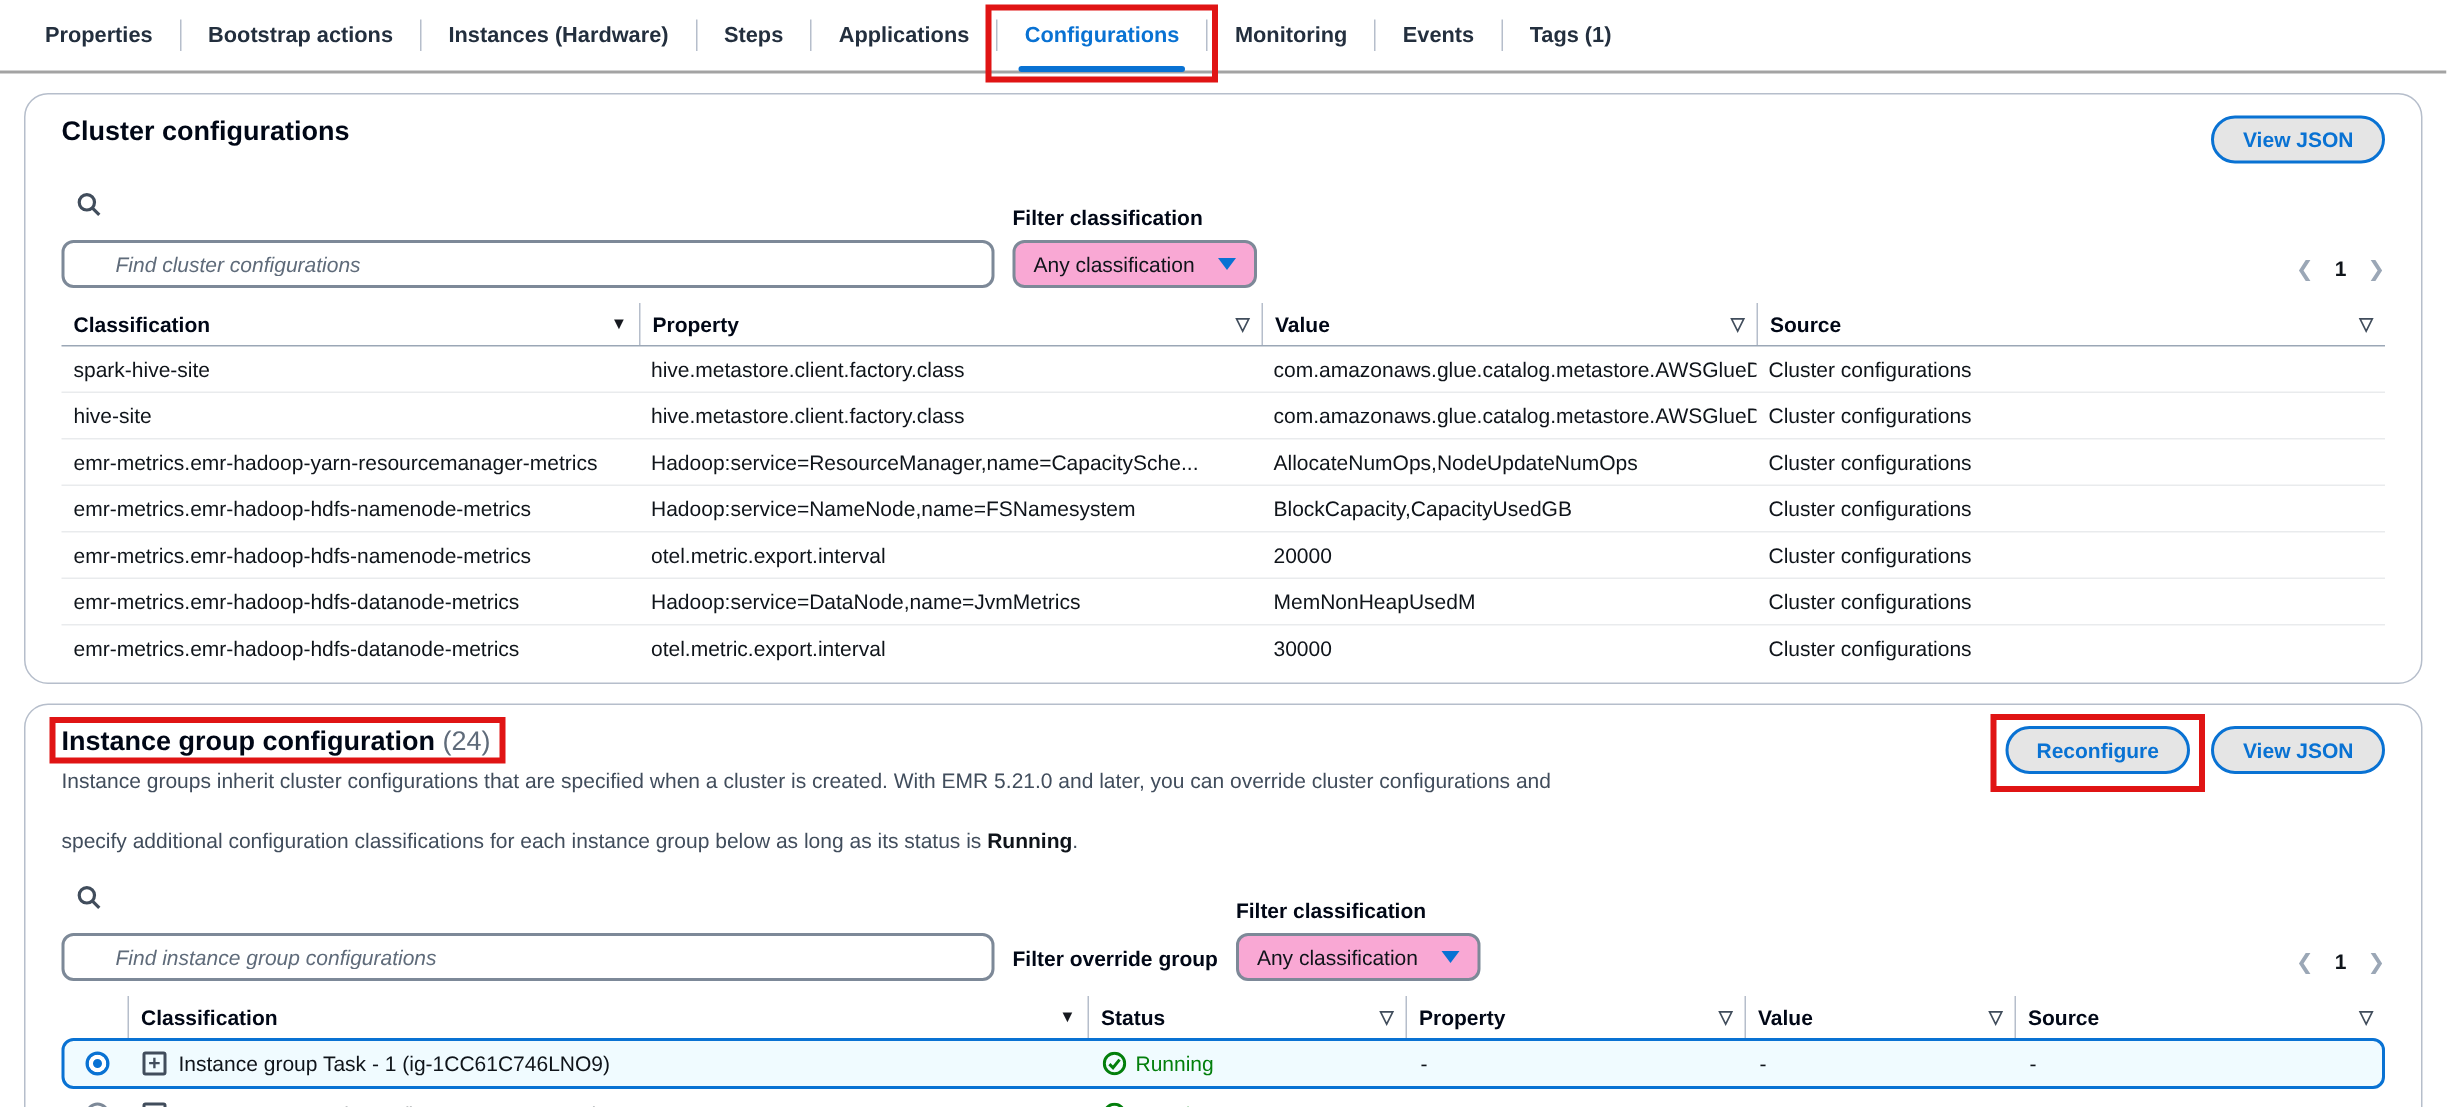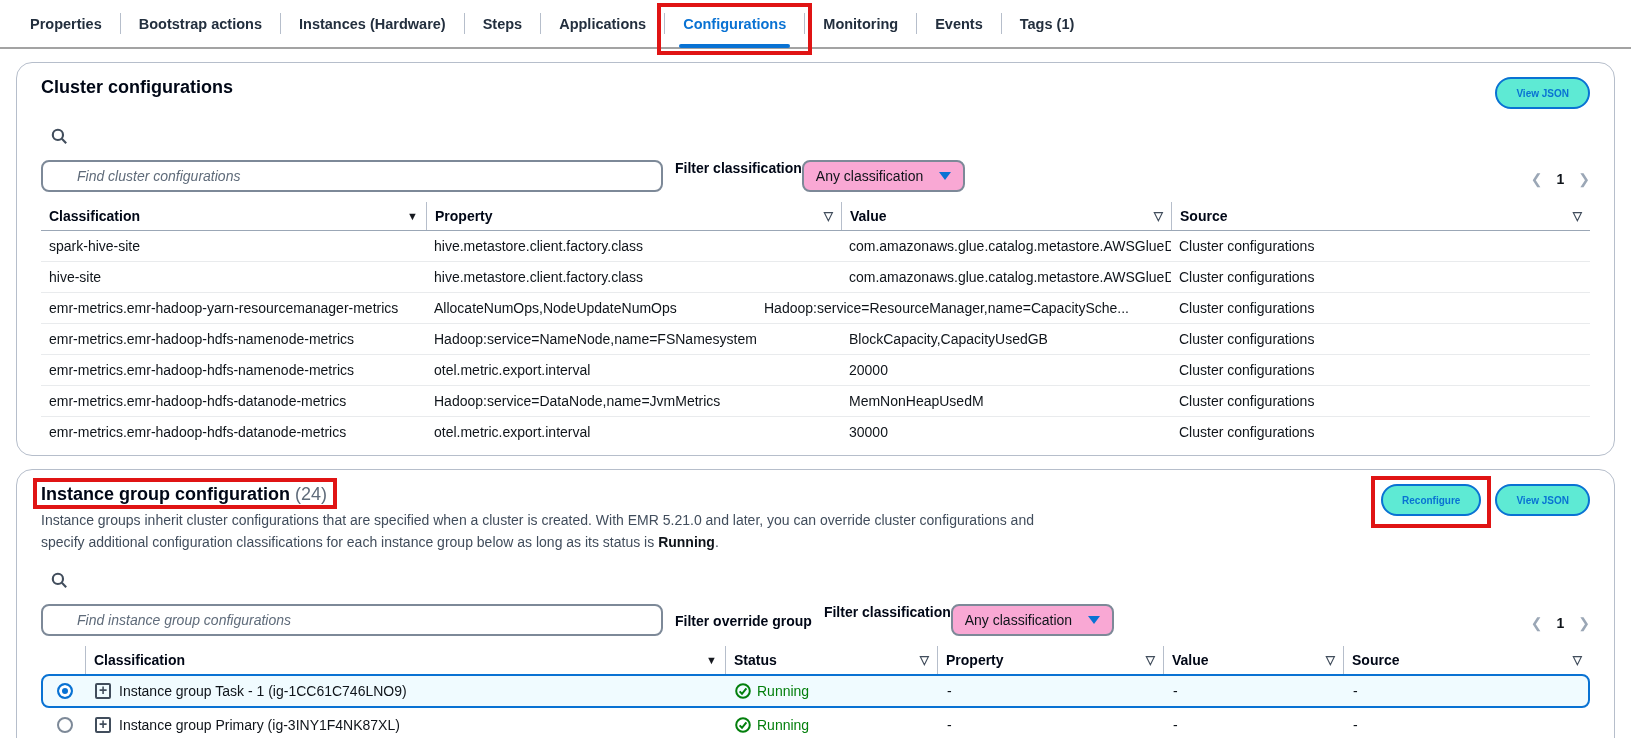--- a/index.html
+++ b/index.html
@@ -25,33 +25,33 @@
   
   .card { margin:13px 16px 0 16px; background:#fff; border:1px solid #b6becb;
     border-radius:16px; padding:14px 24px 8px 24px; }
   .card-head { display:flex; justify-content:space-between; align-items:flex-start; }
   .card-title { font-size:18px; font-weight:700; color:#000716; position:relative; display:inline-block; }
   .card-count { font-weight:400; color:#5f6b7a; }
   .card-desc { font-size:14px; color:#414d5c; margin-top:5px; line-height:1.45; }
   .head-actions { display:flex; gap:14px; align-items:center; }
 
   .btn { display:inline-flex; align-items:center; justify-content:center; height:32px;
-    padding:0 19px; border:2px solid #0972d3; border-radius:20px; background:#5eead4;
-    color:#0972d3; font-weight:700; font-size:10px; cursor:pointer; white-space:nowrap; }
+    padding:0 19px; border:2px solid #0972d3; border-radius:20px; background:#e5e5e5;
+    color:#0972d3; font-weight:700; font-size:14px; cursor:pointer; white-space:nowrap; }
   .btn-wrap { position:relative; display:inline-block; }
 
   
   .toolbar { display:flex; align-items:flex-end; gap:12px; margin-top:12px; }
   .search { position:relative; width:622px; }
   .search input { width:100%; height:32px; border:2px solid #7d8998; border-radius:8px;
     padding:0 10px 0 34px; font-size:14px; font-style:italic; color:#0f141a; outline:none;
     font-family:"Liberation Sans", sans-serif;margin-top:39px; }
   .search input::placeholder { color:#5f6b7a; font-style:italic; }
   .search .mag { position:absolute; left:10px; top:7px; }
-  .filter-group { display:flex; flex-direction:row; }
+  .filter-group { display:flex; flex-direction:column; }
   .filter-label { font-size:14px; font-weight:700; color:#000716; margin-bottom:7px; }
   .select { display:flex; align-items:center; justify-content:space-between; gap:12px;
     height:32px; min-width:163px; border:2px solid #7d8998; border-radius:8px;
     padding:0 12px; font-size:14px; color:#0f141a; cursor:pointer; background:#f9a8d4; }
   .caret { width:0; height:0; border-left:6px solid transparent; border-right:6px solid transparent;
     border-top:8px solid #0972d3; }
   .spacer { flex:1; }
   .pager { display:flex; align-items:center; gap:14px; padding-bottom:5px; }
   .pg-chev { font-size:14px; color:#9ba7b6; cursor:pointer; }
   .pg-num { font-size:14px; font-weight:700; color:#0f141a; }
@@ -180,22 +180,22 @@
       <div class="td c1-3">Cluster configurations</div>
     </div>
     <div class="trow">
       <div class="td c1-0">hive-site</div>
       <div class="td c1-1">hive.metastore.client.factory.class</div>
       <div class="td c1-2">com.amazonaws.glue.catalog.metastore.AWSGlueData...</div>
       <div class="td c1-3">Cluster configurations</div>
     </div>
     <div class="trow">
       <div class="td c1-0">emr-metrics.emr-hadoop-yarn-resourcemanager-metrics</div>
+      <div class="td c1-1">Hadoop:service=ResourceManager,name=CapacitySche...</div>
       <div class="td c1-2">AllocateNumOps,NodeUpdateNumOps</div>
-      <div class="td c1-1">Hadoop:service=ResourceManager,name=CapacitySche...</div>
       <div class="td c1-3">Cluster configurations</div>
     </div>
     <div class="trow">
       <div class="td c1-0">emr-metrics.emr-hadoop-hdfs-namenode-metrics</div>
       <div class="td c1-1">Hadoop:service=NameNode,name=FSNamesystem</div>
       <div class="td c1-2">BlockCapacity,CapacityUsedGB</div>
       <div class="td c1-3">Cluster configurations</div>
     </div>
     <div class="trow">
       <div class="td c1-0">emr-metrics.emr-hadoop-hdfs-namenode-metrics</div>
@@ -220,21 +220,21 @@
 
 <section class="card">
   <div class="card-head">
     <div>
       <h2 class="card-title">
         <span>Instance group configuration</span>
         <span class="card-count">(24)</span>
         <div class="ann ann-title"></div>
       </h2>
       <p class="card-desc">Instance groups inherit cluster configurations that are specified when a cluster is created. With EMR 5.21.0 and later, you can override cluster configurations and</p>
-      <p class="card-desc" style="margin-top:2px">
+      <p class="card-desc" style="margin-top:20px">
         <span>specify additional configuration classifications for each instance group below as long as its status is </span><b style="color:#0f141a">Running</b><span>.</span>
       </p>
     </div>
     <div class="head-actions">
       <span class="btn-wrap">
         <button class="btn">Reconfigure</button>
         <div class="ann ann-btn"></div>
       </span>
       <button class="btn">View JSON</button>
     </div>

